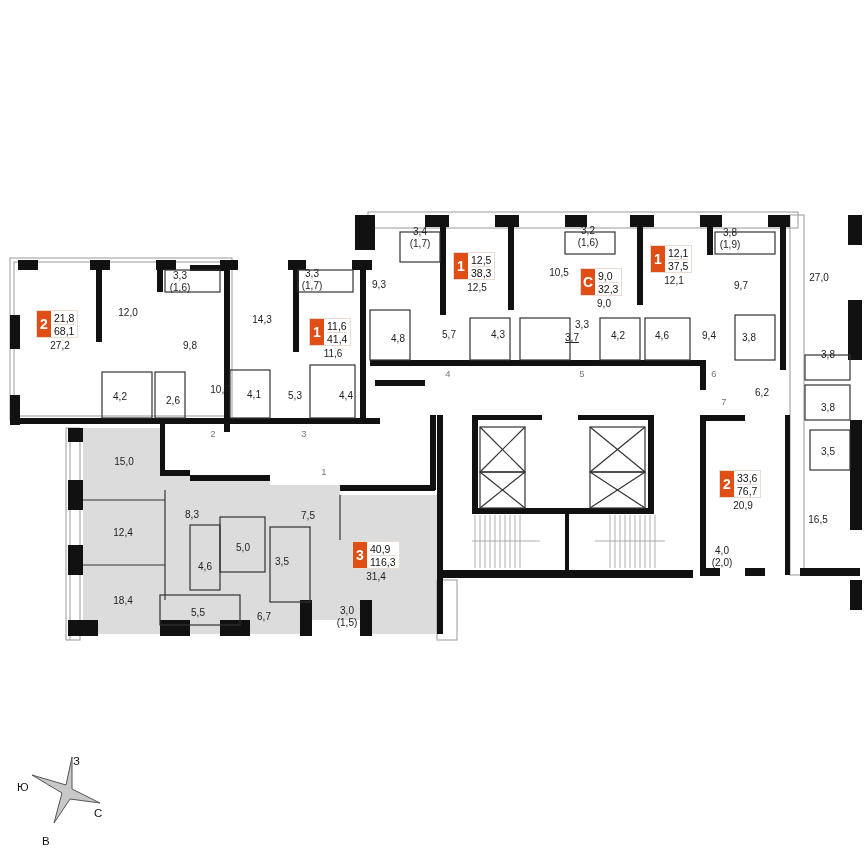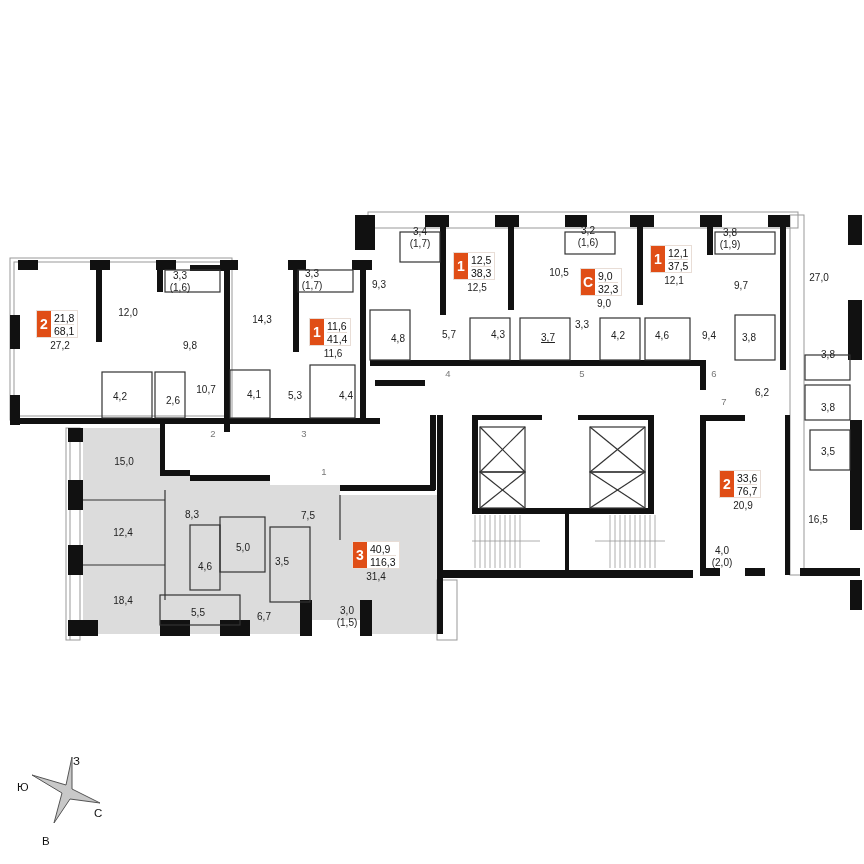--- a/index.html
+++ b/index.html
@@ -171,38 +171,38 @@
   </g>
 </svg>
 
 <div id="labels">
     <div class="lbl" style="left: 128px; top: 313px; white-space: pre;">12,0</div>
     <div class="lbl" style="left: 190px; top: 330px; white-space: pre; margin-top: 16px;">9,8</div>
     <div class="lbl" style="left: 180px; top: 282px; white-space: pre;">3,3
 (1,6)</div>
     <div class="lbl" style="left: 120px; top: 397px; white-space: pre;">4,2</div>
     <div class="lbl" style="left: 173px; top: 401px; white-space: pre;">2,6</div>
-    <div class="lbl" style="left: 206px; top: 390px; white-space: pre; text-align: center;">10,7</div>
+    <div class="lbl" style="left: 220px; top: 390px; white-space: pre; text-align: center;">10,7</div>
     <div class="lbl" style="left: 262px; top: 320px; white-space: pre;">14,3</div>
     <div class="lbl" style="left: 312px; top: 280px; white-space: pre;">3,3
 (1,7)</div>
     <div class="lbl" style="left: 254px; top: 395px; white-space: pre;">4,1</div>
     <div class="lbl" style="left: 295px; top: 396px; white-space: pre;">5,3</div>
     <div class="lbl" style="left: 346px; top: 396px; white-space: pre;">4,4</div>
     <div class="lbl" style="left: 420px; top: 238px; white-space: pre;">3,4
 (1,7)</div>
     <div class="lbl" style="left: 379px; top: 285px; white-space: pre;">9,3</div>
     <div class="lbl" style="left: 398px; top: 339px; white-space: pre;">4,8</div>
     <div class="lbl" style="left: 449px; top: 335px; white-space: pre;">5,7</div>
     <div class="lbl" style="left: 498px; top: 335px; white-space: pre;">4,3</div>
     <div class="lbl" style="left: 538px; top: 273px; white-space: pre; margin-left: 21px;">10,5</div>
     <div class="lbl" style="left: 588px; top: 237px; white-space: pre;">3,2
 (1,6)</div>
     <div class="lbl" style="left: 582px; top: 325px; white-space: pre;">3,3</div>
-    <div class="lbl" style="left: 548px; top: 338px; white-space: pre; text-decoration: underline;">3,7</div>
+    <div class="lbl" style="left: 572px; top: 338px; white-space: pre; text-decoration: underline;">3,7</div>
     <div class="lbl" style="left: 618px; top: 336px; white-space: pre;">4,2</div>
     <div class="lbl" style="left: 662px; top: 336px; white-space: pre;">4,6</div>
     <div class="lbl" style="left: 730px; top: 239px; white-space: pre;">3,8
 (1,9)</div>
     <div class="lbl" style="left: 741px; top: 286px; white-space: pre;">9,7</div>
     <div class="lbl" style="left: 709px; top: 336px; white-space: pre;">9,4</div>
     <div class="lbl" style="left: 749px; top: 338px; white-space: pre;">3,8</div>
     <div class="lbl" style="left: 819px; top: 278px; white-space: pre;">27,0</div>
     <div class="lbl" style="left: 828px; top: 355px; white-space: pre;">3,8</div>
     <div class="lbl" style="left: 762px; top: 393px; white-space: pre;">6,2</div>

